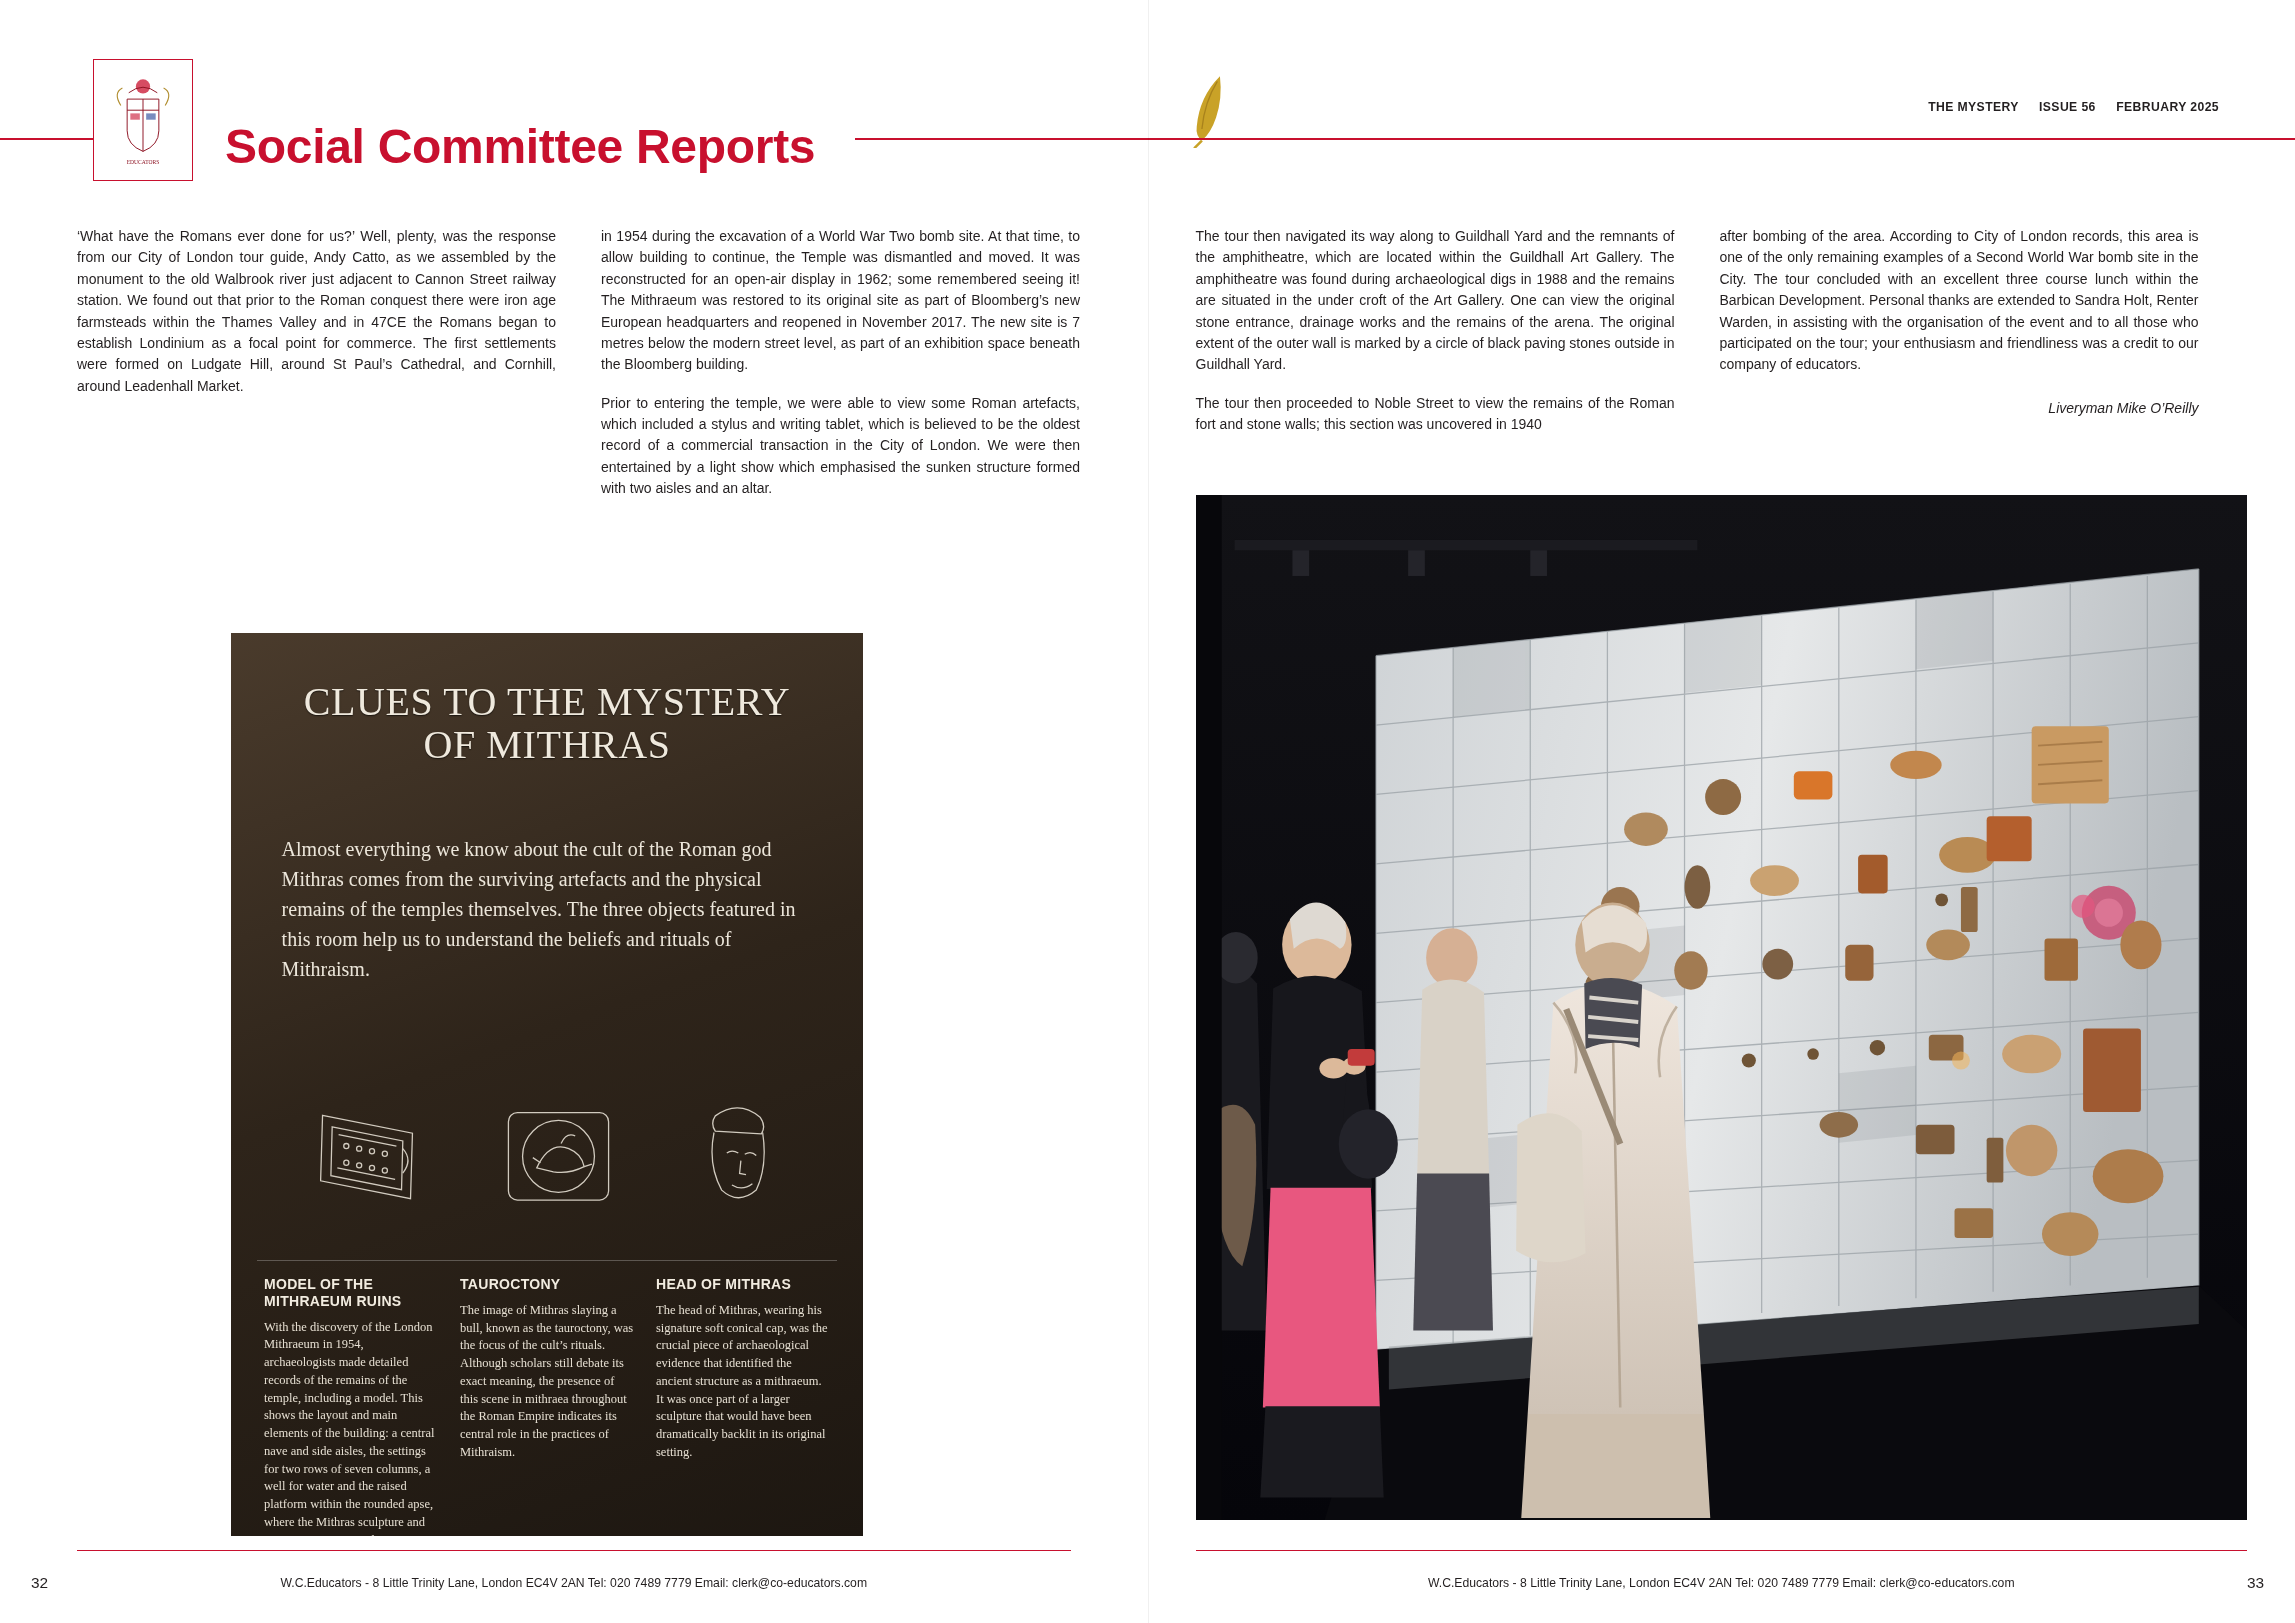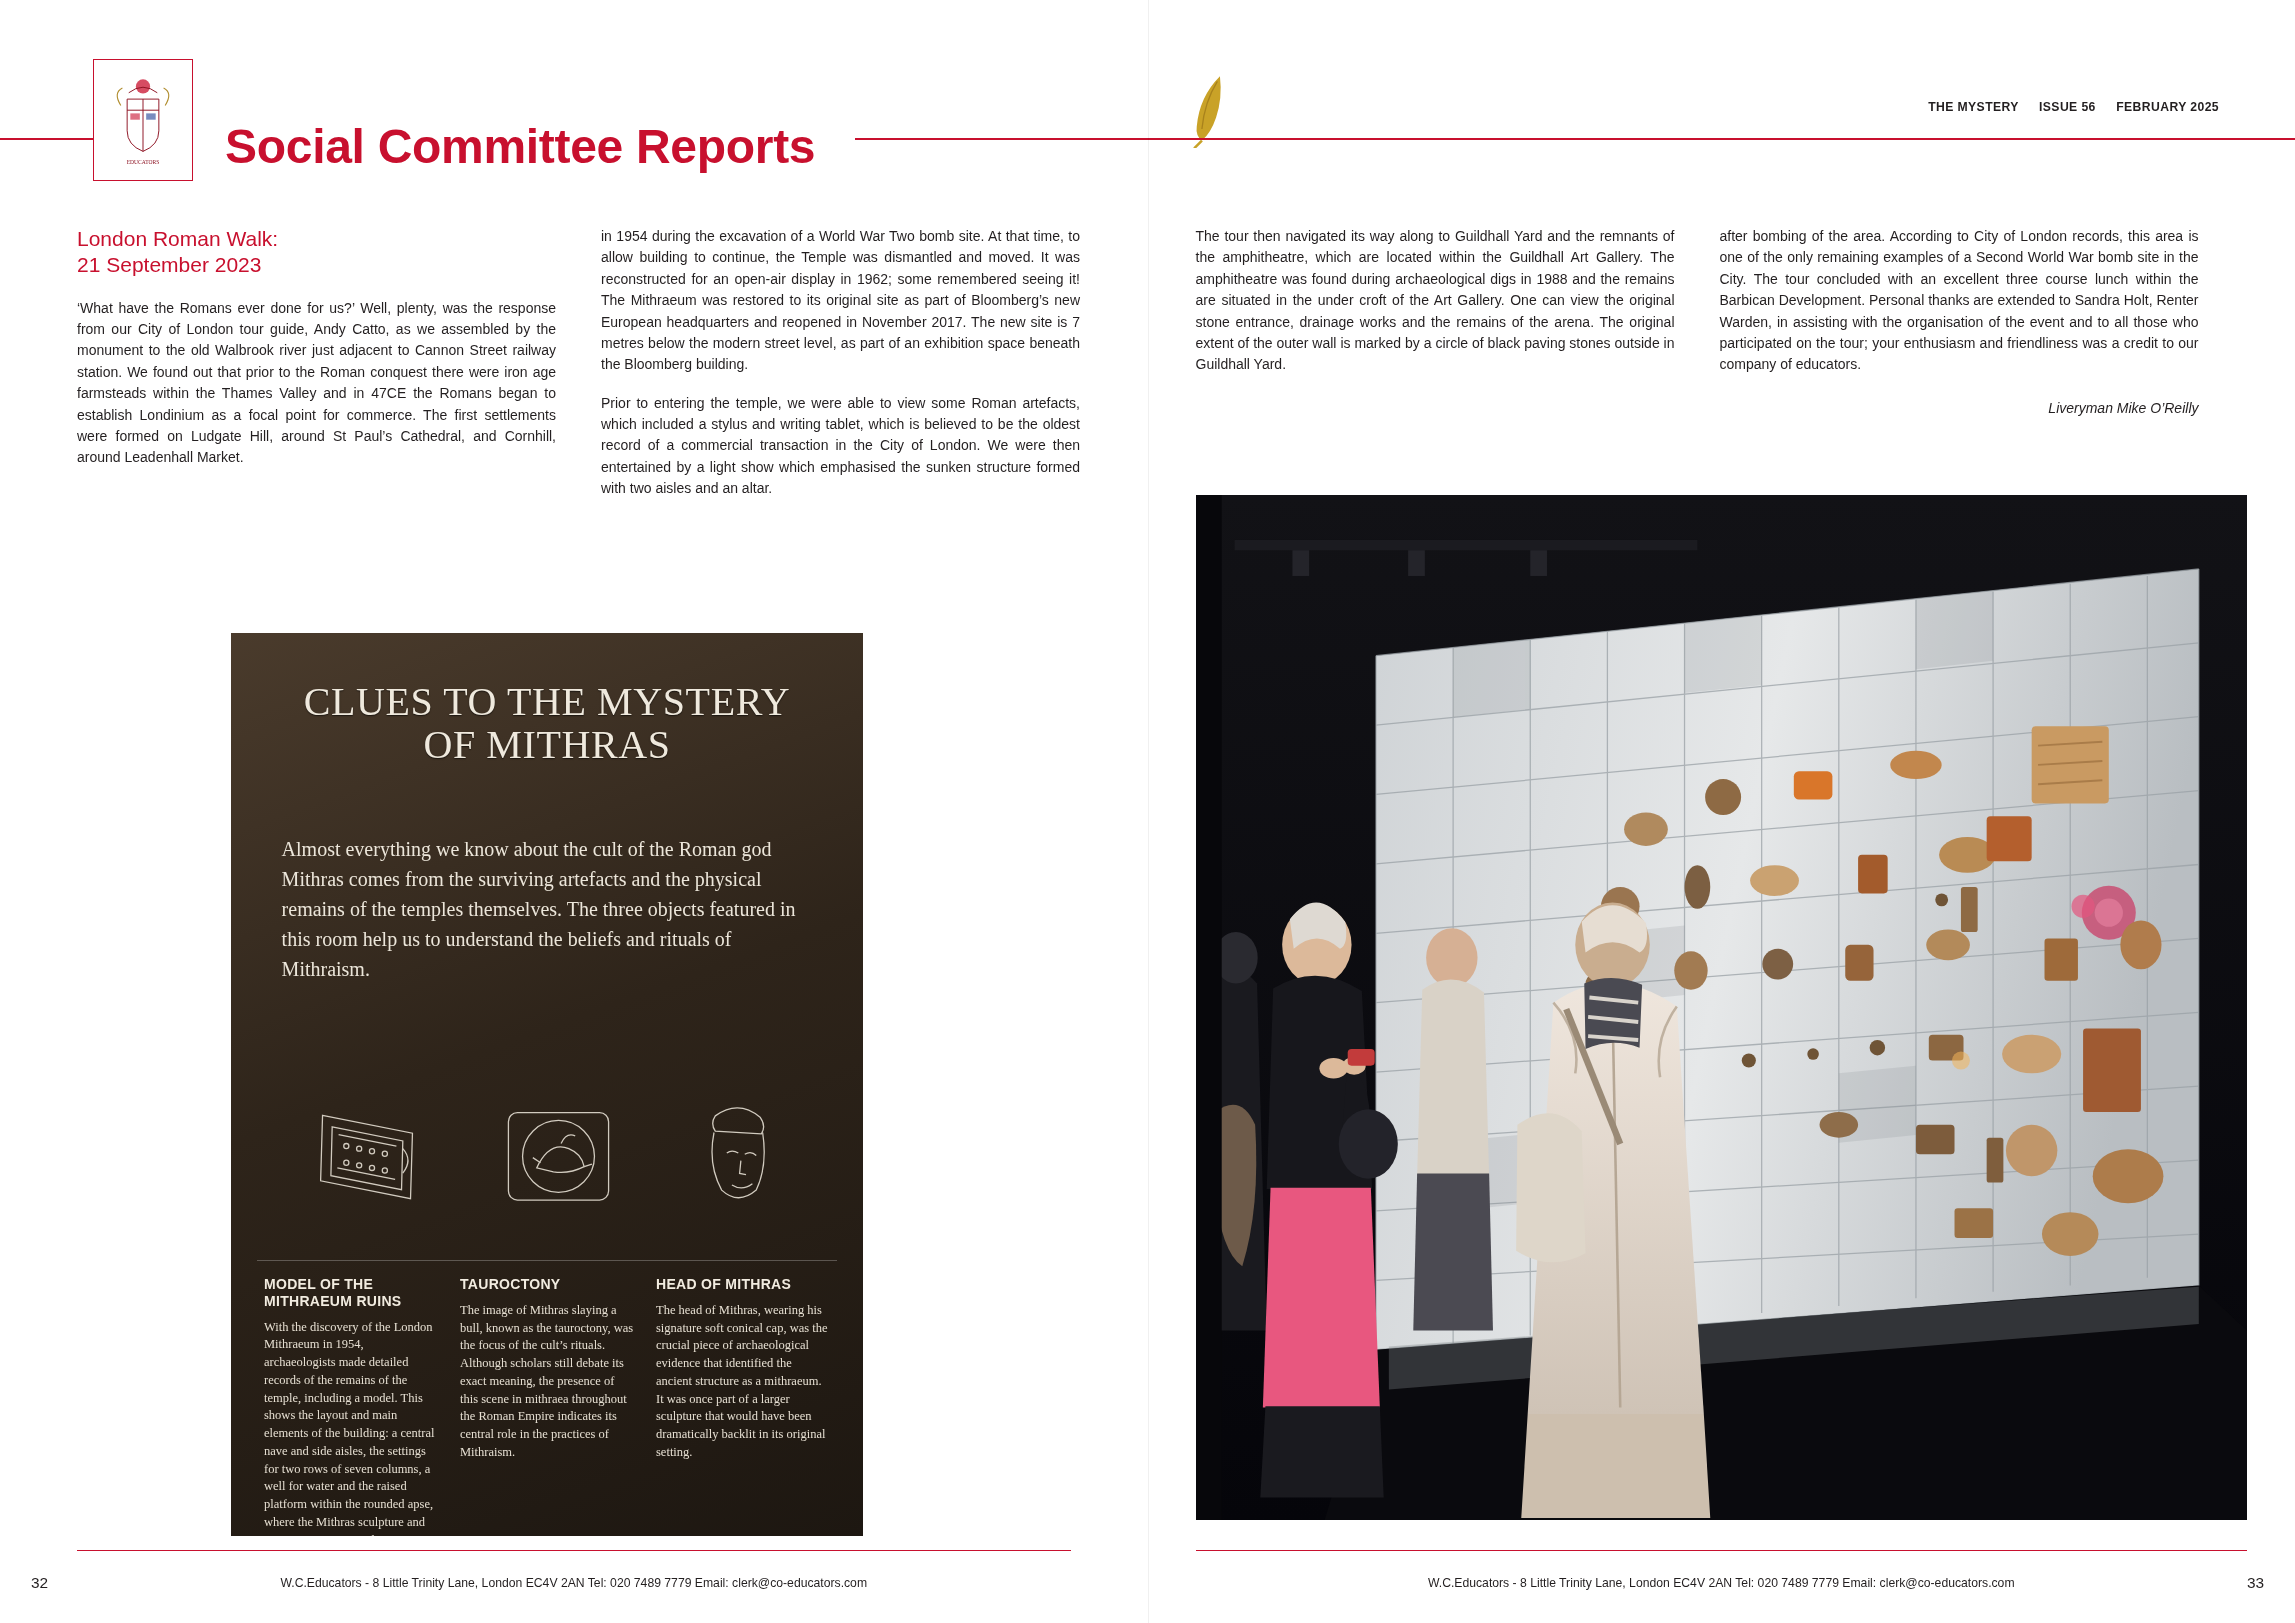--- a/index.html
+++ b/index.html
@@ -288,24 +288,20 @@
         <rect x="54" y="56" width="12" height="8" fill="#1c3f94" opacity=".6"></rect>
         <text x="50" y="120" font-size="7" text-anchor="middle" fill="#8c1020" font-family="Liberation Serif, serif">EDUCATORS</text>
       </svg>
     </div>
 
     <div class="title-rule-left"></div>
     <h1 class="page-title">Social Committee Reports</h1>
     <div class="title-rule-right"></div>
 
     <div class="col col-l1">
-      <h2 class="article-head">
-        <span>London Roman Walk:</span><br>
-        <span>21 September 2023</span>
-      </h2>
       <p>‘What have the Romans ever done for us?’ Well, plenty, was the response from our City of London tour guide, Andy Catto, as we assembled by the monument to the old Walbrook river just adjacent to Cannon Street railway station. We found out that prior to the Roman conquest there were iron age farmsteads within the Thames Valley and in 47CE the Romans began to establish Londinium as a focal point for commerce. The first settlements were formed on Ludgate Hill, around St Paul’s Cathedral, and Cornhill, around Leadenhall Market.</p>
     </div>
 
     <div class="col col-l2">
       <p>in 1954 during the excavation of a World War Two bomb site. At that time, to allow building to continue, the Temple was dismantled and moved. It was reconstructed for an open-air display in 1962; some remembered seeing it! The Mithraeum was restored to its original site as part of Bloomberg’s new European headquarters and reopened in November 2017. The new site is 7 metres below the modern street level, as part of an exhibition space beneath the Bloomberg building.</p>
       <p>Prior to entering the temple, we were able to view some Roman artefacts, which included a stylus and writing tablet, which is believed to be the oldest record of a commercial transaction in the City of London. We were then entertained by a light show which emphasised the sunken structure formed with two aisles and an altar.</p>
     </div>
 
     <div class="plaque">
       <div class="plaque-inner">
@@ -392,20 +388,21 @@
     <div class="header-rule"></div>
 
     <div class="header-meta">
       <span>THE MYSTERY</span>
       <span>ISSUE 56</span>
       <span>FEBRUARY 2025</span>
     </div>
 
     <div class="col col-r1">
       <p>The tour then navigated its way along to Guildhall Yard and the remnants of the amphitheatre, which are located within the Guildhall Art Gallery. The amphitheatre was found during archaeological digs in 1988 and the remains are situated in the under croft of the Art Gallery. One can view the original stone entrance, drainage works and the remains of the arena. The original extent of the outer wall is marked by a circle of black paving stones outside in Guildhall Yard.</p>
+      <p>The tour then proceeded to Noble Street to view the remains of the Roman fort and stone walls; this section was uncovered in 1940</p>
     </div>
 
     <div class="col col-r2">
       <p>after bombing of the area. According to City of London records, this area is one of the only remaining examples of a Second World War bomb site in the City. The tour concluded with an excellent three course lunch within the Barbican Development. Personal thanks are extended to Sandra Holt, Renter Warden, in assisting with the organisation of the event and to all those who participated on the tour; your enthusiasm and friendliness was a credit to our company of educators.</p>
       <div class="byline">Liveryman Mike O’Reilly</div>
     </div>
 
     <div class="museum">
       <svg width="1051" height="1025" viewBox="0 0 1635 1595" preserveAspectRatio="none" xmlns="http://www.w3.org/2000/svg">
         <defs>

